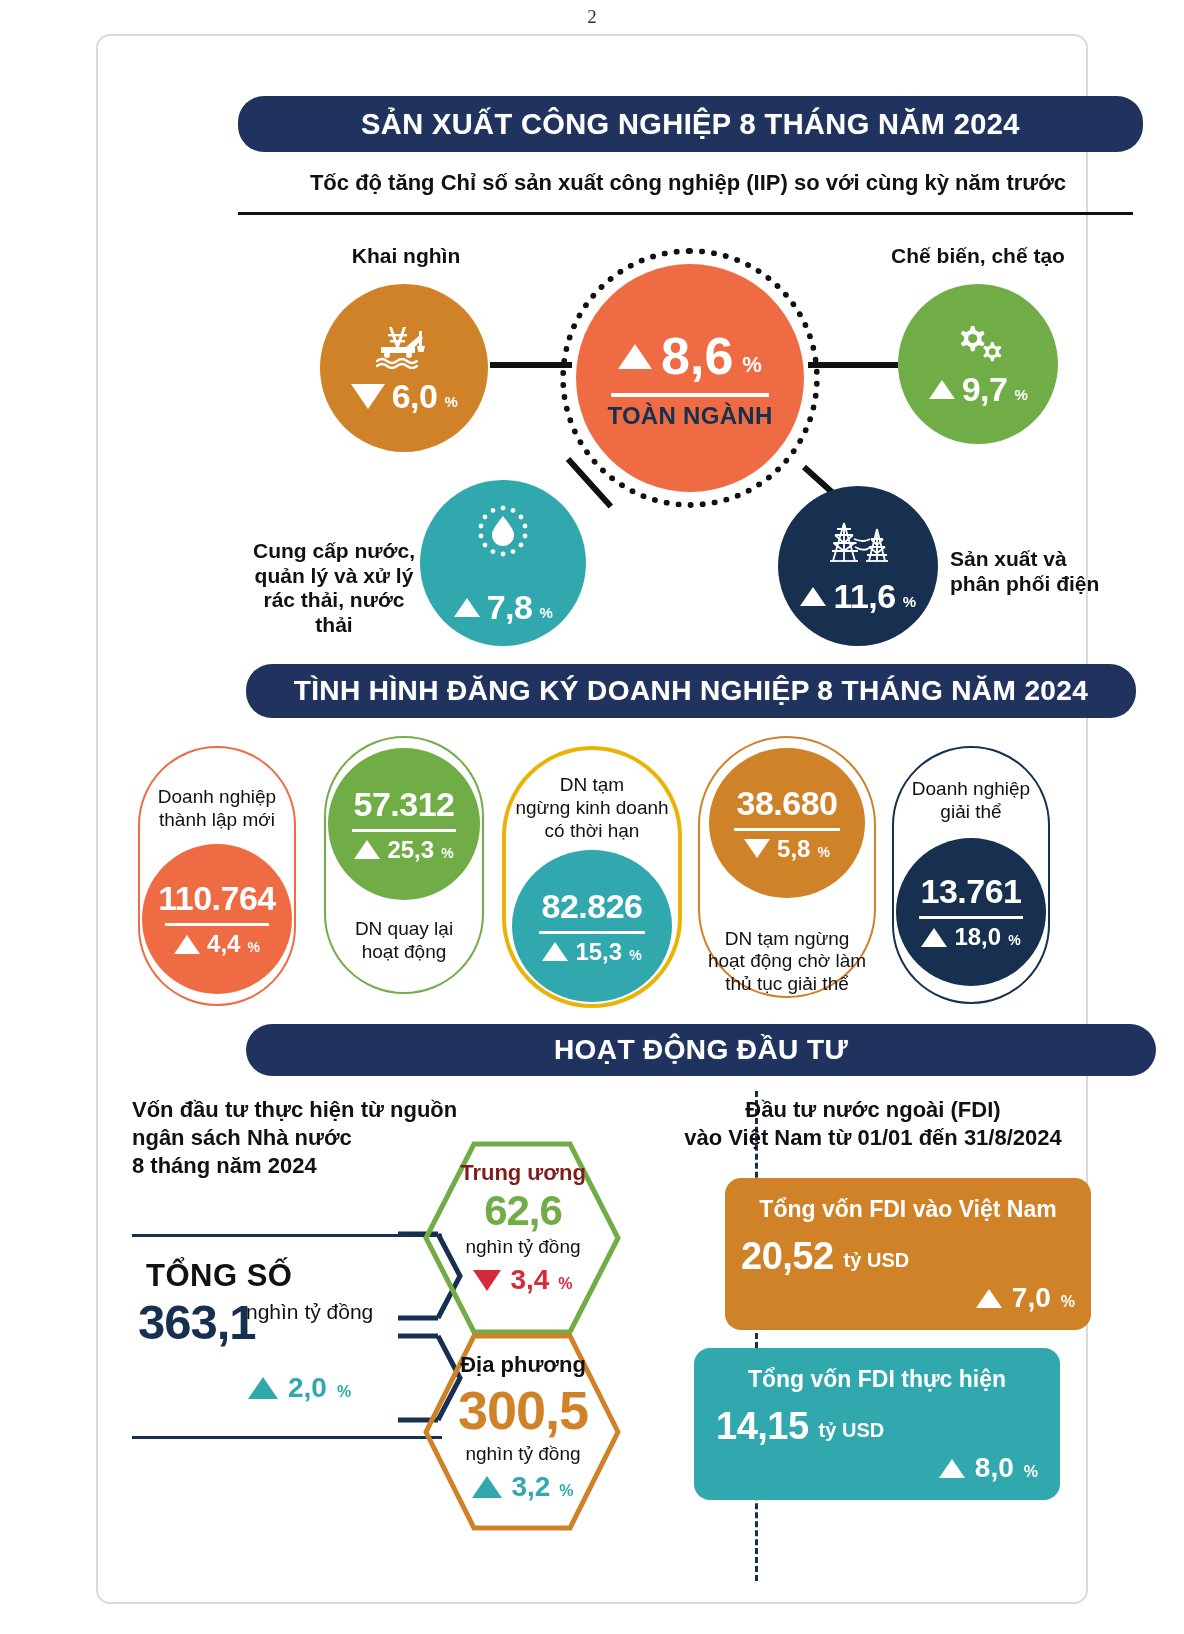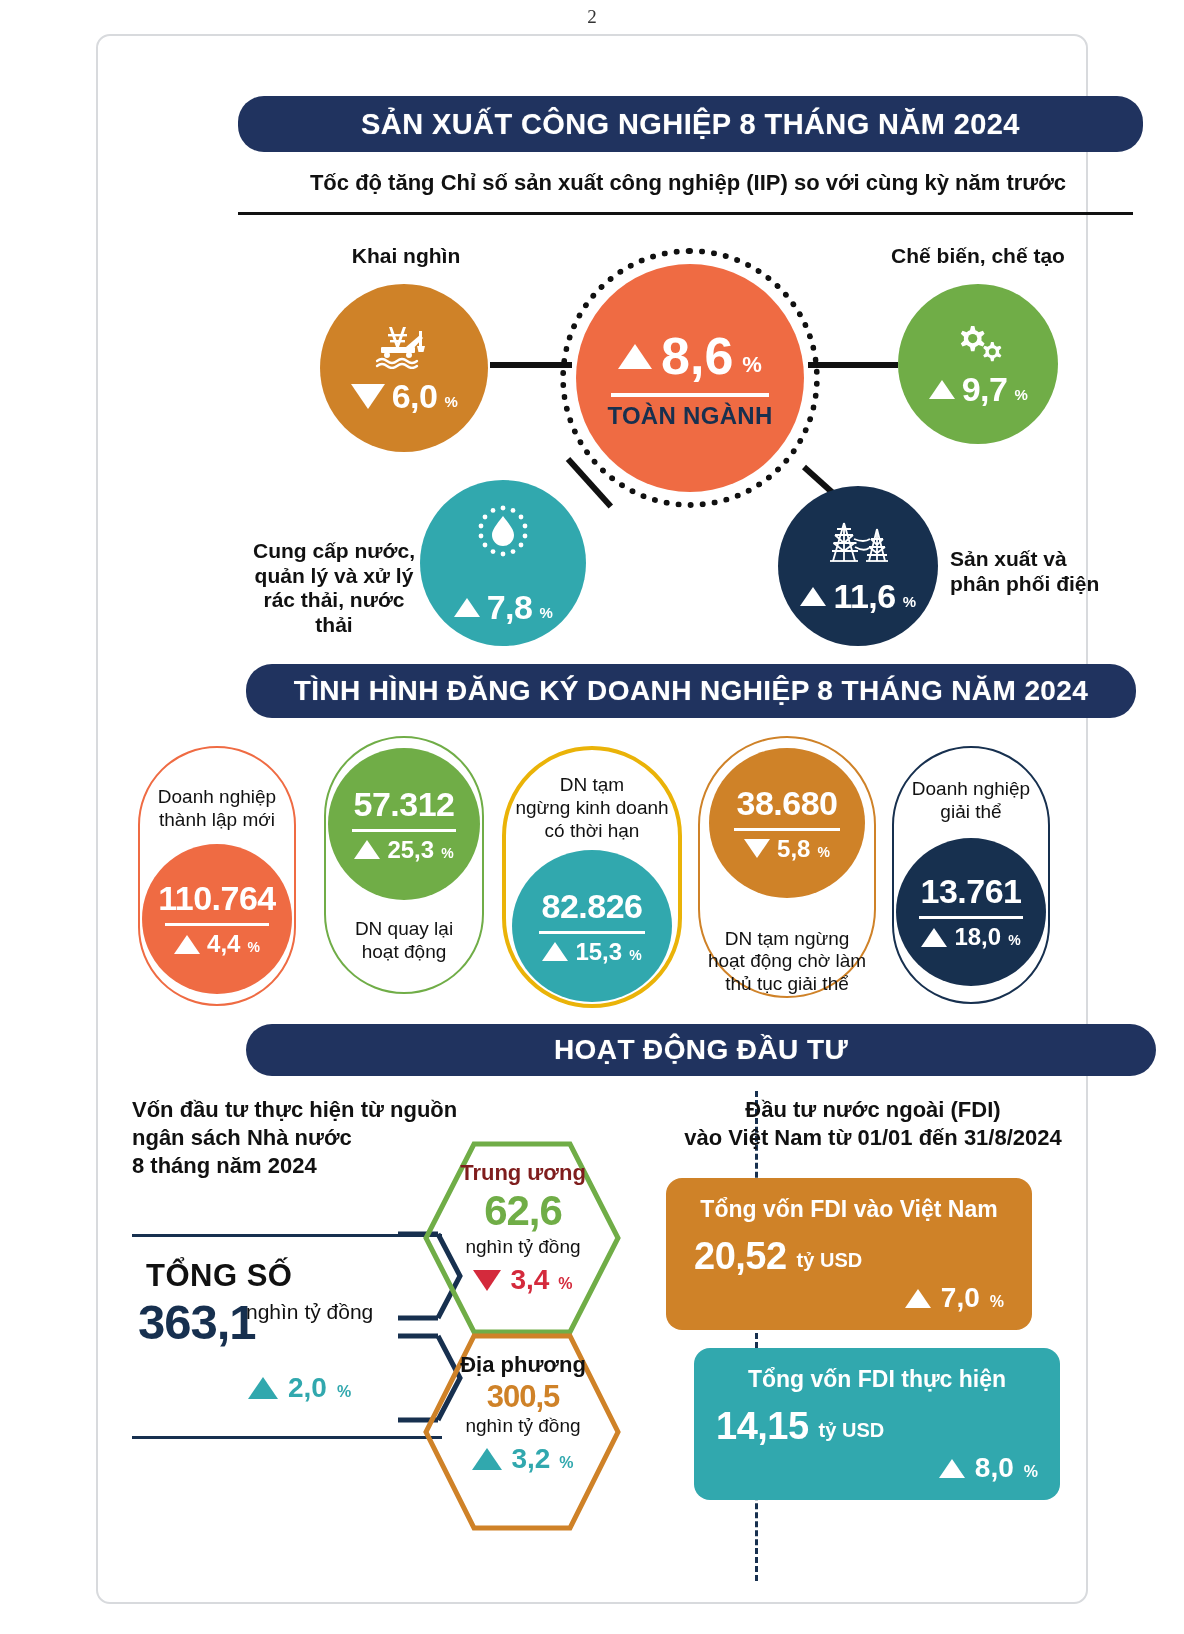--- a/index.html
+++ b/index.html
@@ -384,33 +384,33 @@
       <span>3,4</span>
       <span style="font-size:16px;align-self:flex-end;margin-bottom:3px;">%</span>
     </div>
   </div>
 
   <svg class="hex" style="left:324px;top:1296px;width:200px;height:200px;" viewBox="0 0 200 200">
     <polygon points="52,4 148,4 196,100 148,196 52,196 4,100" fill="none" stroke="#cf8228" stroke-width="5"></polygon>
   </svg>
   <div class="hex-text" style="left:330px;top:1316px;width:190px;">
     <div style="font-size:22px;font-weight:bold;color:#111;">Địa phương</div>
-    <div style="font-size:31px;font-weight:bold;color:#cf8228;line-height:1.2;letter-spacing:-1px;">300,5</div>
+    <div style="font-size:54px;font-weight:bold;color:#cf8228;line-height:1.2;letter-spacing:-1px;">300,5</div>
     <div style="font-size:19px;color:#111;">nghìn tỷ đồng</div>
     <div style="font-size:28px;font-weight:bold;color:#31a8ae;display:flex;align-items:center;justify-content:center;gap:9px;margin-top:6px;">
       <span class="tri-up-teal"></span>
       <span>3,2</span>
       <span style="font-size:16px;align-self:flex-end;margin-bottom:3px;">%</span>
     </div>
   </div>
 
   <div class="inv-title" style="left:560px;top:1060px;width:430px;text-align:center;white-space:pre-line;">Đầu tư nước ngoài (FDI)
 vào Việt Nam từ 01/01 đến 31/8/2024</div>
 
-  <div class="fdi-card" style="left:568px;top:1142px;width:366px;height:152px;background:#cf8228;padding:18px 28px;">
+  <div class="fdi-card" style="left:627px;top:1142px;width:366px;height:152px;background:#cf8228;padding:18px 16px;">
     <div class="t" style="text-align:center;">Tổng vốn FDI vào Việt Nam</div>
     <div style="display:flex;align-items:flex-end;gap:10px;margin-top:12px;">
       <span class="v">20,52</span>
       <span class="u" style="margin-bottom:6px;">tỷ USD</span>
     </div>
     <div class="p" style="margin-top:4px;">
       <span class="tri-up sm"></span>
       <span>7,0</span>
       <span class="sym">%</span>
     </div>

